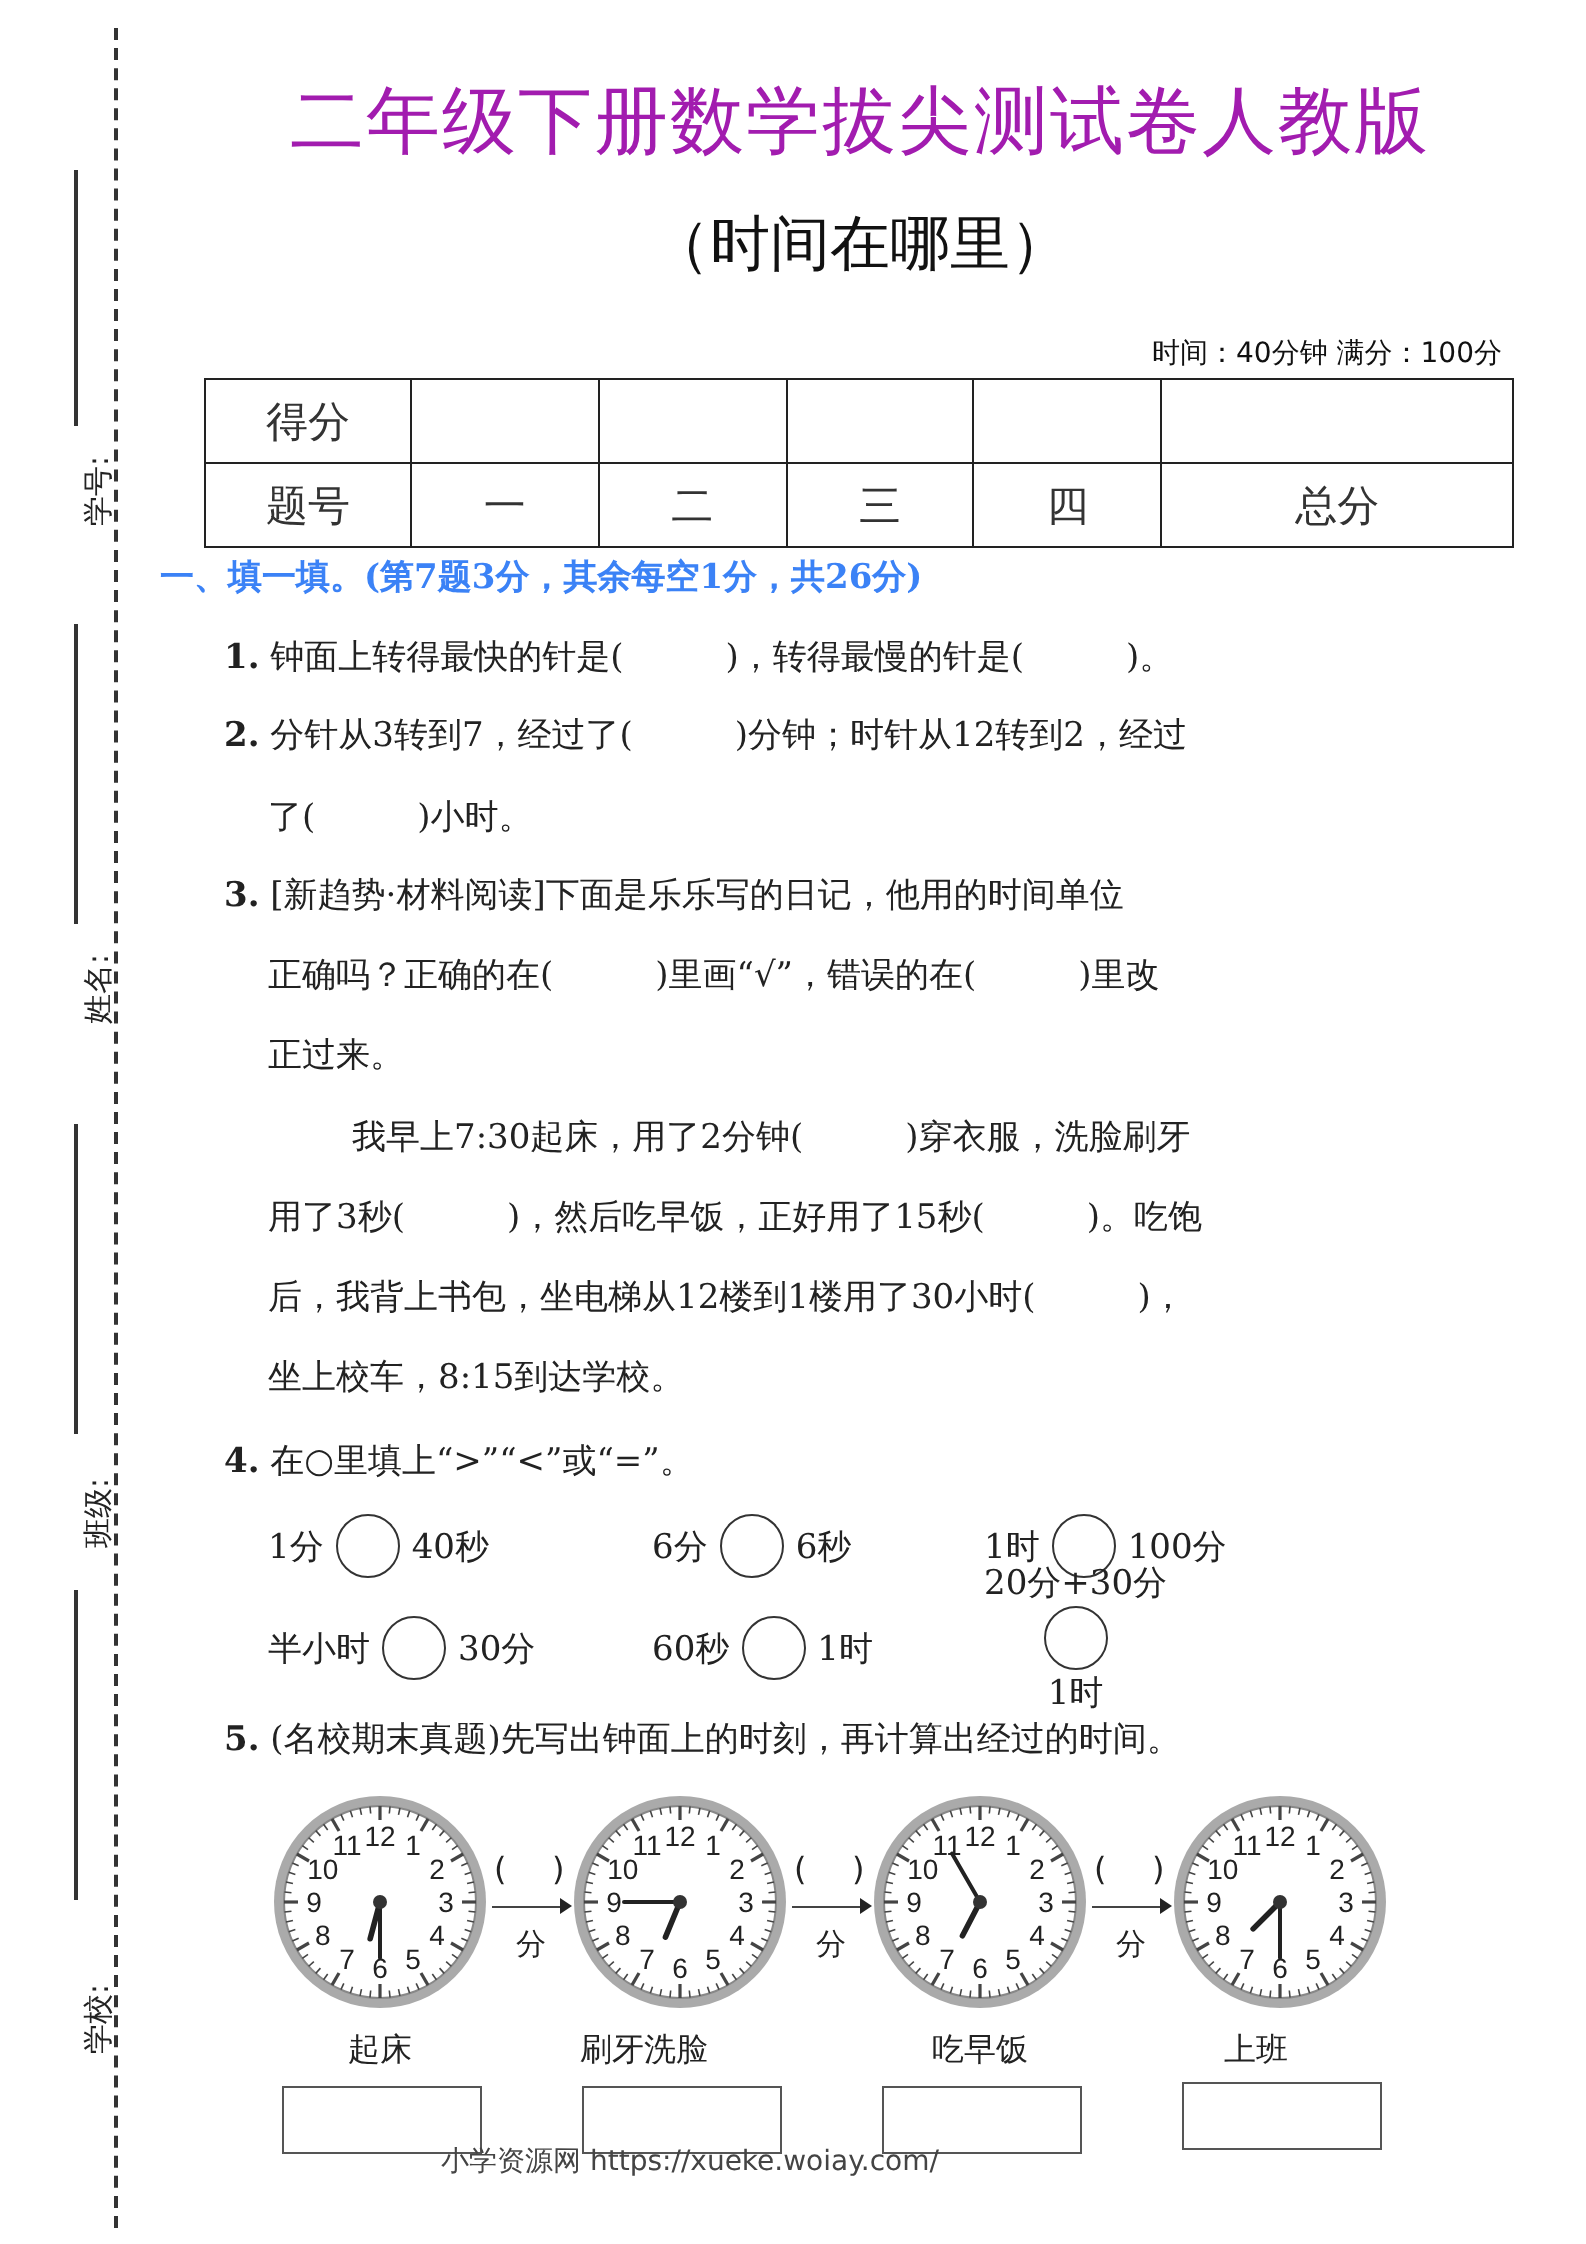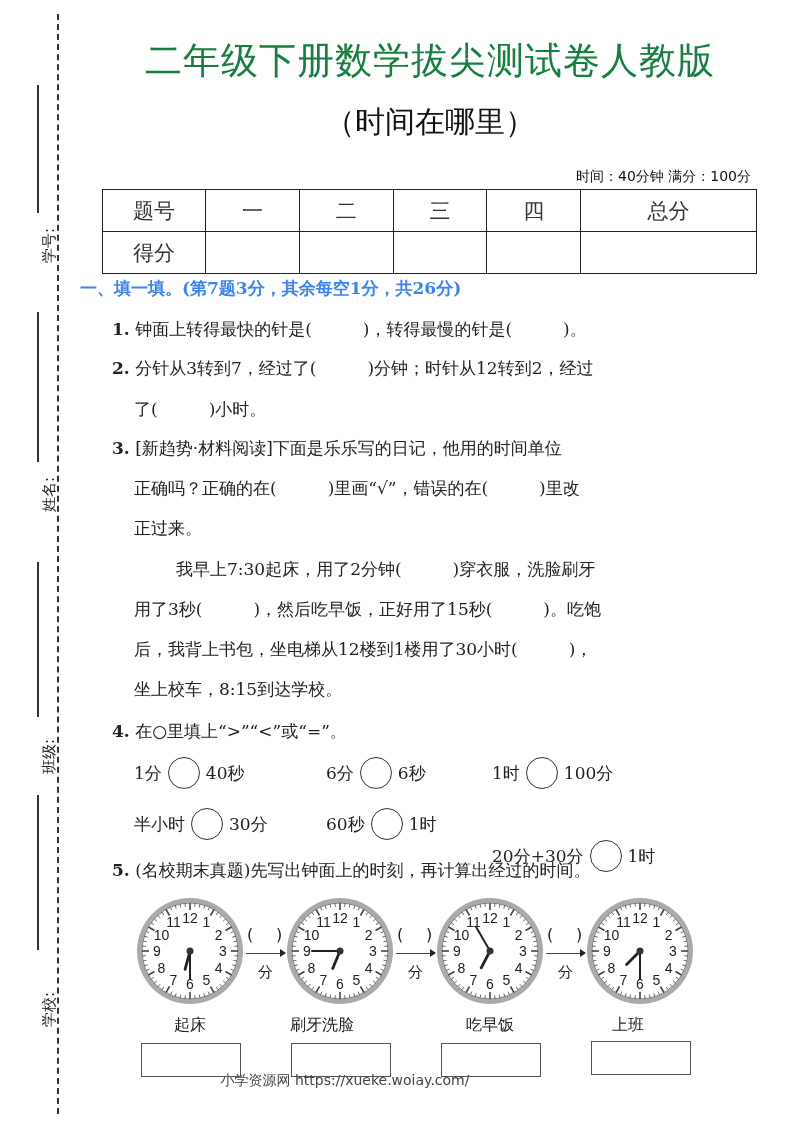--- a/index.html
+++ b/index.html
@@ -2,21 +2,21 @@
 <html><head>
 <meta charset="utf-8">
 <style>
   html, body { margin:0; padding:0; background:#fff; }
   body { width:793px; height:1122px; position:relative; overflow:hidden; font-family:"DejaVu Sans", sans-serif; color:#222; }
   .binding { position:absolute; left:0; top:0; width:80px; height:1122px; }
   .dash { position:absolute; left:57px; top:14px; height:1100px; border-left:2px dashed #333; }
   .field { position:absolute; left:18px; width:30px; }
   .field .line { position:absolute; left:19px; width:1.5px; background:#333; }
   .field .lbl { position:absolute; left:22px; transform:rotate(-90deg); transform-origin:left top; font-size:15px; white-space:nowrap; color:#222; }
-  .title { position:absolute; left:100px; top:36px; width:660px; text-align:center; font-size:37px; letter-spacing:1px; color:#15803d; }
+  .title { position:absolute; left:100px; top:36px; width:660px; text-align:center; font-size:37px; letter-spacing:1px; color:#a21caf; }
   .subtitle { position:absolute; left:100px; top:102px; width:660px; text-align:center; font-size:30px; color:#111; }
   .meta { position:absolute; right:42px; top:168px; font-size:14px; color:#111; }
   table.score { position:absolute; left:102px; top:189px; width:655px; border-collapse:collapse; }
   table.score td { border:1.5px solid #222; height:39px; text-align:center; font-size:21px; color:#333; font-family:"DejaVu Serif", serif; }
   .sec { position:absolute; left:80px; top:277px; font-size:17px; font-weight:bold; color:#3b82f6; font-family:"DejaVu Serif", serif; }
   .q { position:absolute; left:112px; font-size:17px; line-height:20px; color:#222; font-family:"DejaVu Serif", serif; white-space:nowrap; }
   .q b { font-weight:bold; }
   .cmp { position:absolute; font-size:17px; display:flex; align-items:center; font-family:"DejaVu Serif", serif; white-space:nowrap; }
   .circ { display:inline-block; width:30px; height:30px; border:1.5px solid #333; border-radius:50%; margin:0 6px; }
   .clock { position:absolute; top:895px; width:112px; height:112px; }
@@ -53,35 +53,35 @@
   </div>
 </div>
 
 <div class="title">二年级下册数学拔尖测试卷人教版</div>
 <div class="subtitle">（时间在哪里）</div>
 <div class="meta">时间：40分钟  满分：100分</div>
 
 <table class="score">
   <tbody>
       <tr>
+    <td>得分</td>
+    <td></td>
+    <td></td>
+    <td></td>
+    <td></td>
+    <td></td>
+  </tr>
+  <tr>
     <td style="width:100px;">题号</td>
     <td>一</td>
     <td>二</td>
     <td>三</td>
     <td>四</td>
     <td>总分</td>
   </tr>
-  <tr>
-    <td>得分</td>
-    <td></td>
-    <td></td>
-    <td></td>
-    <td></td>
-    <td></td>
-  </tr>
 </tbody>
   </table>
 
 <div class="sec">一、填一填。(第7题3分，其余每空1分，共26分)</div>
 
 <div class="q" style="top:319px;">
   <b>1.</b>
   <span>钟面上转得最快的针是(　　　)，转得最慢的针是(　　　)。</span>
 </div>
 
@@ -125,21 +125,21 @@
 <div class="cmp" style="left:134px; top:808px;">
   <span>半小时</span>
   <span class="circ"></span>
   <span>30分</span>
 </div>
 <div class="cmp" style="left:326px; top:808px;">
   <span>60秒</span>
   <span class="circ"></span>
   <span>1时</span>
 </div>
-<div class="cmp" style="left:492px; top:840px;">
+<div class="cmp" style="left:492px; top:780px;flex-direction:column;">
   <span>20分+30分</span>
   <span class="circ"></span>
   <span>1时</span>
 </div>
 
 <div class="q" style="top:860px;">
   <b>5.</b>
   <span>(名校期末真题)先写出钟面上的时刻，再计算出经过的时间。</span>
 </div>
 

